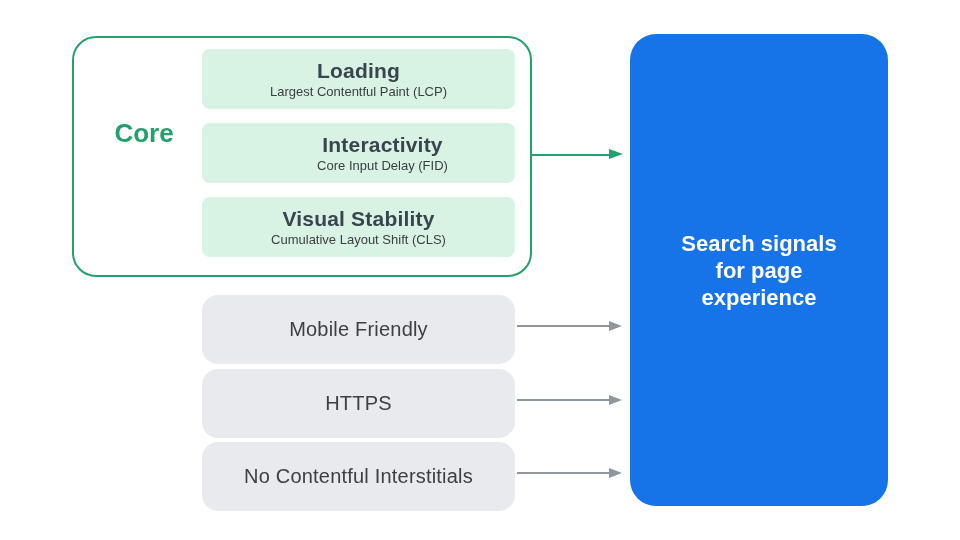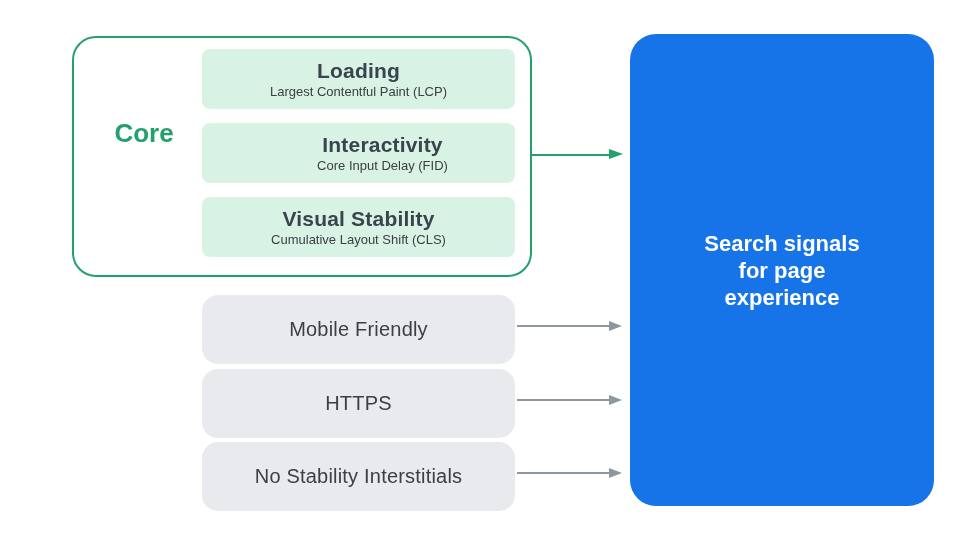--- a/index.html
+++ b/index.html
@@ -61,21 +61,21 @@
     background:var(--gray-pill);
     border-radius:16px;
     display:flex; align-items:center; justify-content:center;
     color:var(--gray-text);
     font-size:20px; letter-spacing:.2px;
   }
   .gp-0{top:295px;} .gp-1{top:369px;} .gp-2{top:442px;}
 
   
   .result-box{
-    left:630px; top:34px; width:304px; height:472px;
+    left:630px; top:34px; width:258px; height:472px;
     background:var(--blue);
     border-radius:26px;
   }
   .result-label{
     left:0; top:196px; width:100%;
     text-align:center;
     color:var(--white);
     font-size:22px; font-weight:bold; line-height:27px;
   }
   .result-label span{display:block;}
@@ -121,21 +121,21 @@
 <div class="abs arrow-line green" style="left:532px;top:153.5px;width:78px;"></div>
 <div class="abs arrow-head green" style="left:609px;top:149px;"></div>
 
 <div class="abs gray-pill gp-0">
   <span>Mobile Friendly</span>
 </div>
 <div class="abs gray-pill gp-1">
   <span>HTTPS</span>
 </div>
 <div class="abs gray-pill gp-2">
-  <span>No Stability Interstitials</span>
+  <span>No Contentful Interstitials</span>
 </div>
 
 <div class="abs arrow-line gray" style="left:517px;top:324.5px;width:92px;"></div>
 <div class="abs arrow-head gray" style="left:609px;top:320.5px;"></div>
 
 <div class="abs arrow-line gray" style="left:517px;top:398.5px;width:92px;"></div>
 <div class="abs arrow-head gray" style="left:609px;top:394.5px;"></div>
 
 <div class="abs arrow-line gray" style="left:517px;top:471.5px;width:92px;"></div>
 <div class="abs arrow-head gray" style="left:609px;top:467.5px;"></div>

